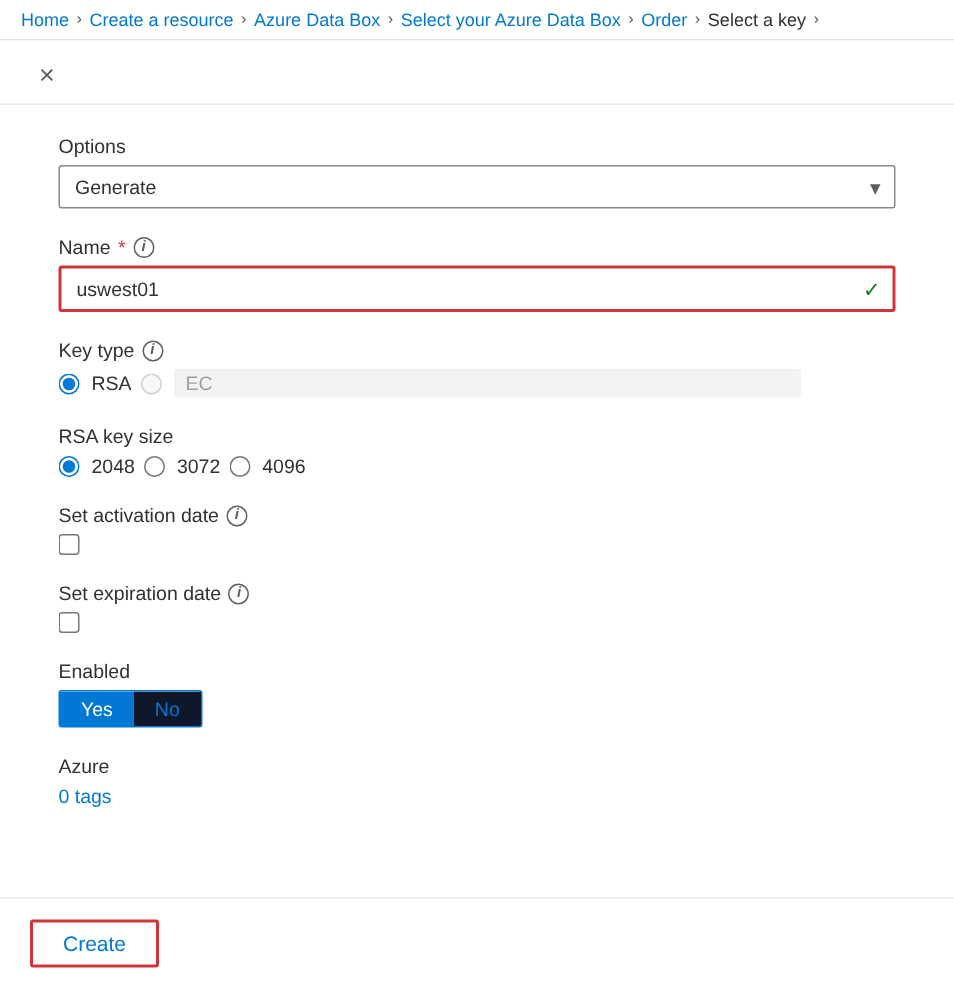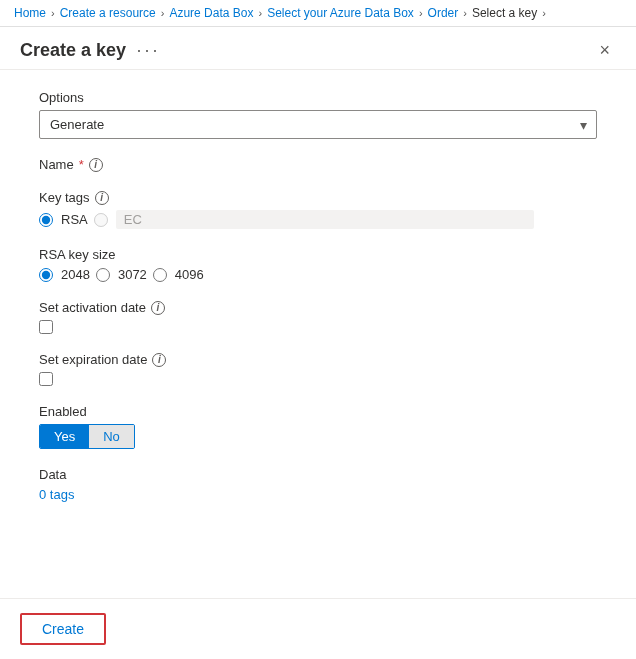--- a/index.html
+++ b/index.html
@@ -210,21 +210,21 @@
       align-items: center;
       border-radius: 2px;
       overflow: hidden;
       border: 1px solid #0078d4;
       cursor: pointer;
       font-size: 13px;
     }
     .toggle-option {
       padding: 4px 14px;
       color: #0078d4;
-      background: #e5e5e5;
+      background: #0f172a;
       user-select: none;
     }
     .toggle-option.active {
       background: #0078d4;
       color: #fff;
     }
     .tags-link {
       color: #0078d4;
       text-decoration: none;
       font-size: 13px;
@@ -261,24 +261,20 @@
     <span class="breadcrumb-item">Select your Azure Data Box</span>
     <span class="breadcrumb-sep">›</span>
     <span class="breadcrumb-item">Order</span>
     <span class="breadcrumb-sep">›</span>
     <span class="breadcrumb-item current">Select a key</span>
     <span class="breadcrumb-sep">›</span>
   </div>
 
   <div class="panel">
     <div class="panel-header">
-      <div class="panel-title-area">
-        <span class="panel-title">Create a key</span>
-        <span class="panel-menu-icon">···</span>
-      </div>
       <button class="close-btn">×</button>
     </div>
 
     <div class="panel-content">
 
       <div class="form-group">
         <div class="form-label">
           <span>Options</span>
         </div>
         <div class="select-wrapper">
@@ -287,25 +283,29 @@
           </select>
         </div>
       </div>
 
       <div class="form-group">
         <div class="form-label">
           <span>Name</span>
           <span class="required">*</span>
           <span class="info-icon">i</span>
         </div>
-      </div>
-
-      <div class="form-group">
-        <div class="form-label">
-          <span>Key tags</span>
+        <div class="name-input-wrapper">
+          <input type="text" class="name-input" value="uswest01" style="">
+          <span class="checkmark-icon">✓</span>
+        </div>
+      </div>
+
+      <div class="form-group">
+        <div class="form-label">
+          <span>Key type</span>
           <span class="info-icon">i</span>
         </div>
         <div class="radio-group">
           <div class="radio-item">
             <input type="radio" class="radio-input" name="keytype" checked="" style="">
             <label>RSA</label>
           </div>
           <div class="radio-item disabled">
             <input type="radio" class="radio-input" name="keytype" disabled="" style="">
             <span class="radio-label-bg" style="display:inline-block;width:418px;padding:2px 8px;">
@@ -362,21 +362,21 @@
         <div class="toggle-container">
           <div class="toggle-btn">
             <span class="toggle-option active">Yes</span>
             <span class="toggle-option">No</span>
           </div>
         </div>
       </div>
 
       <div class="form-group">
         <div class="form-label">
-          <span>Data</span>
+          <span>Azure</span>
         </div>
         <a href="#" class="tags-link">0 tags</a>
       </div>
 
     </div>
 
     <div class="panel-footer">
       <button class="create-btn">Create</button>
     </div>
   </div>

